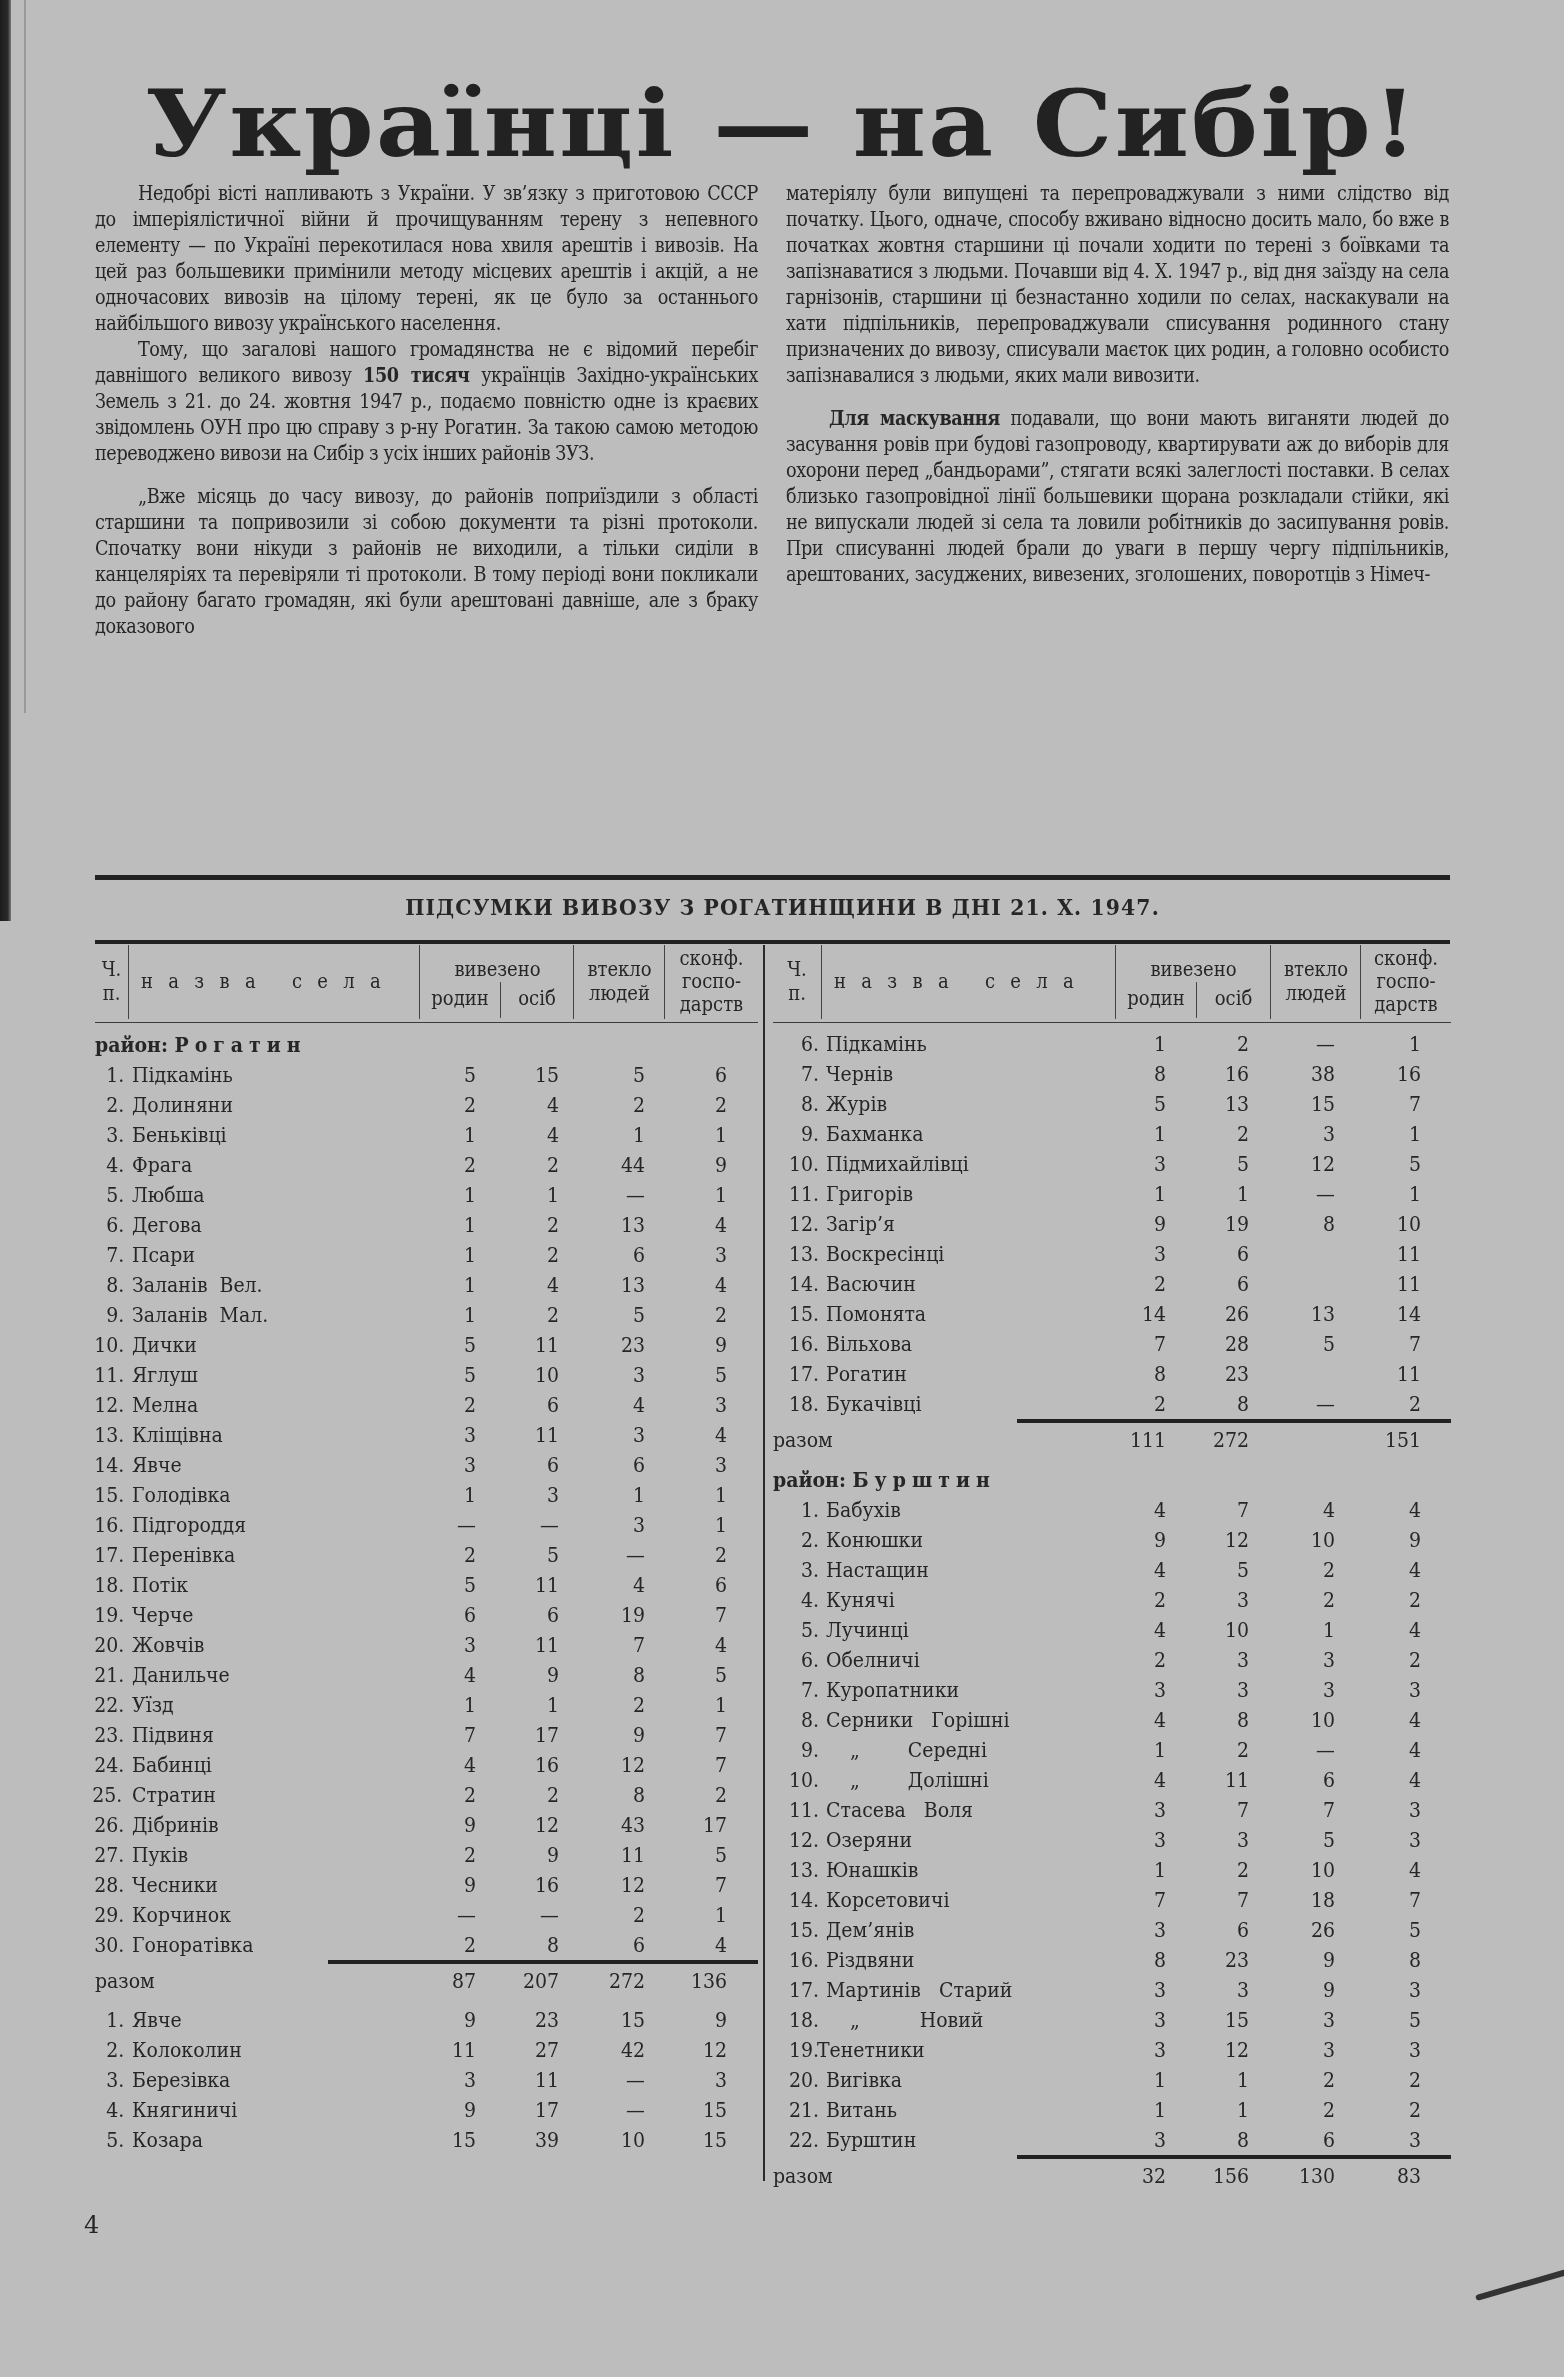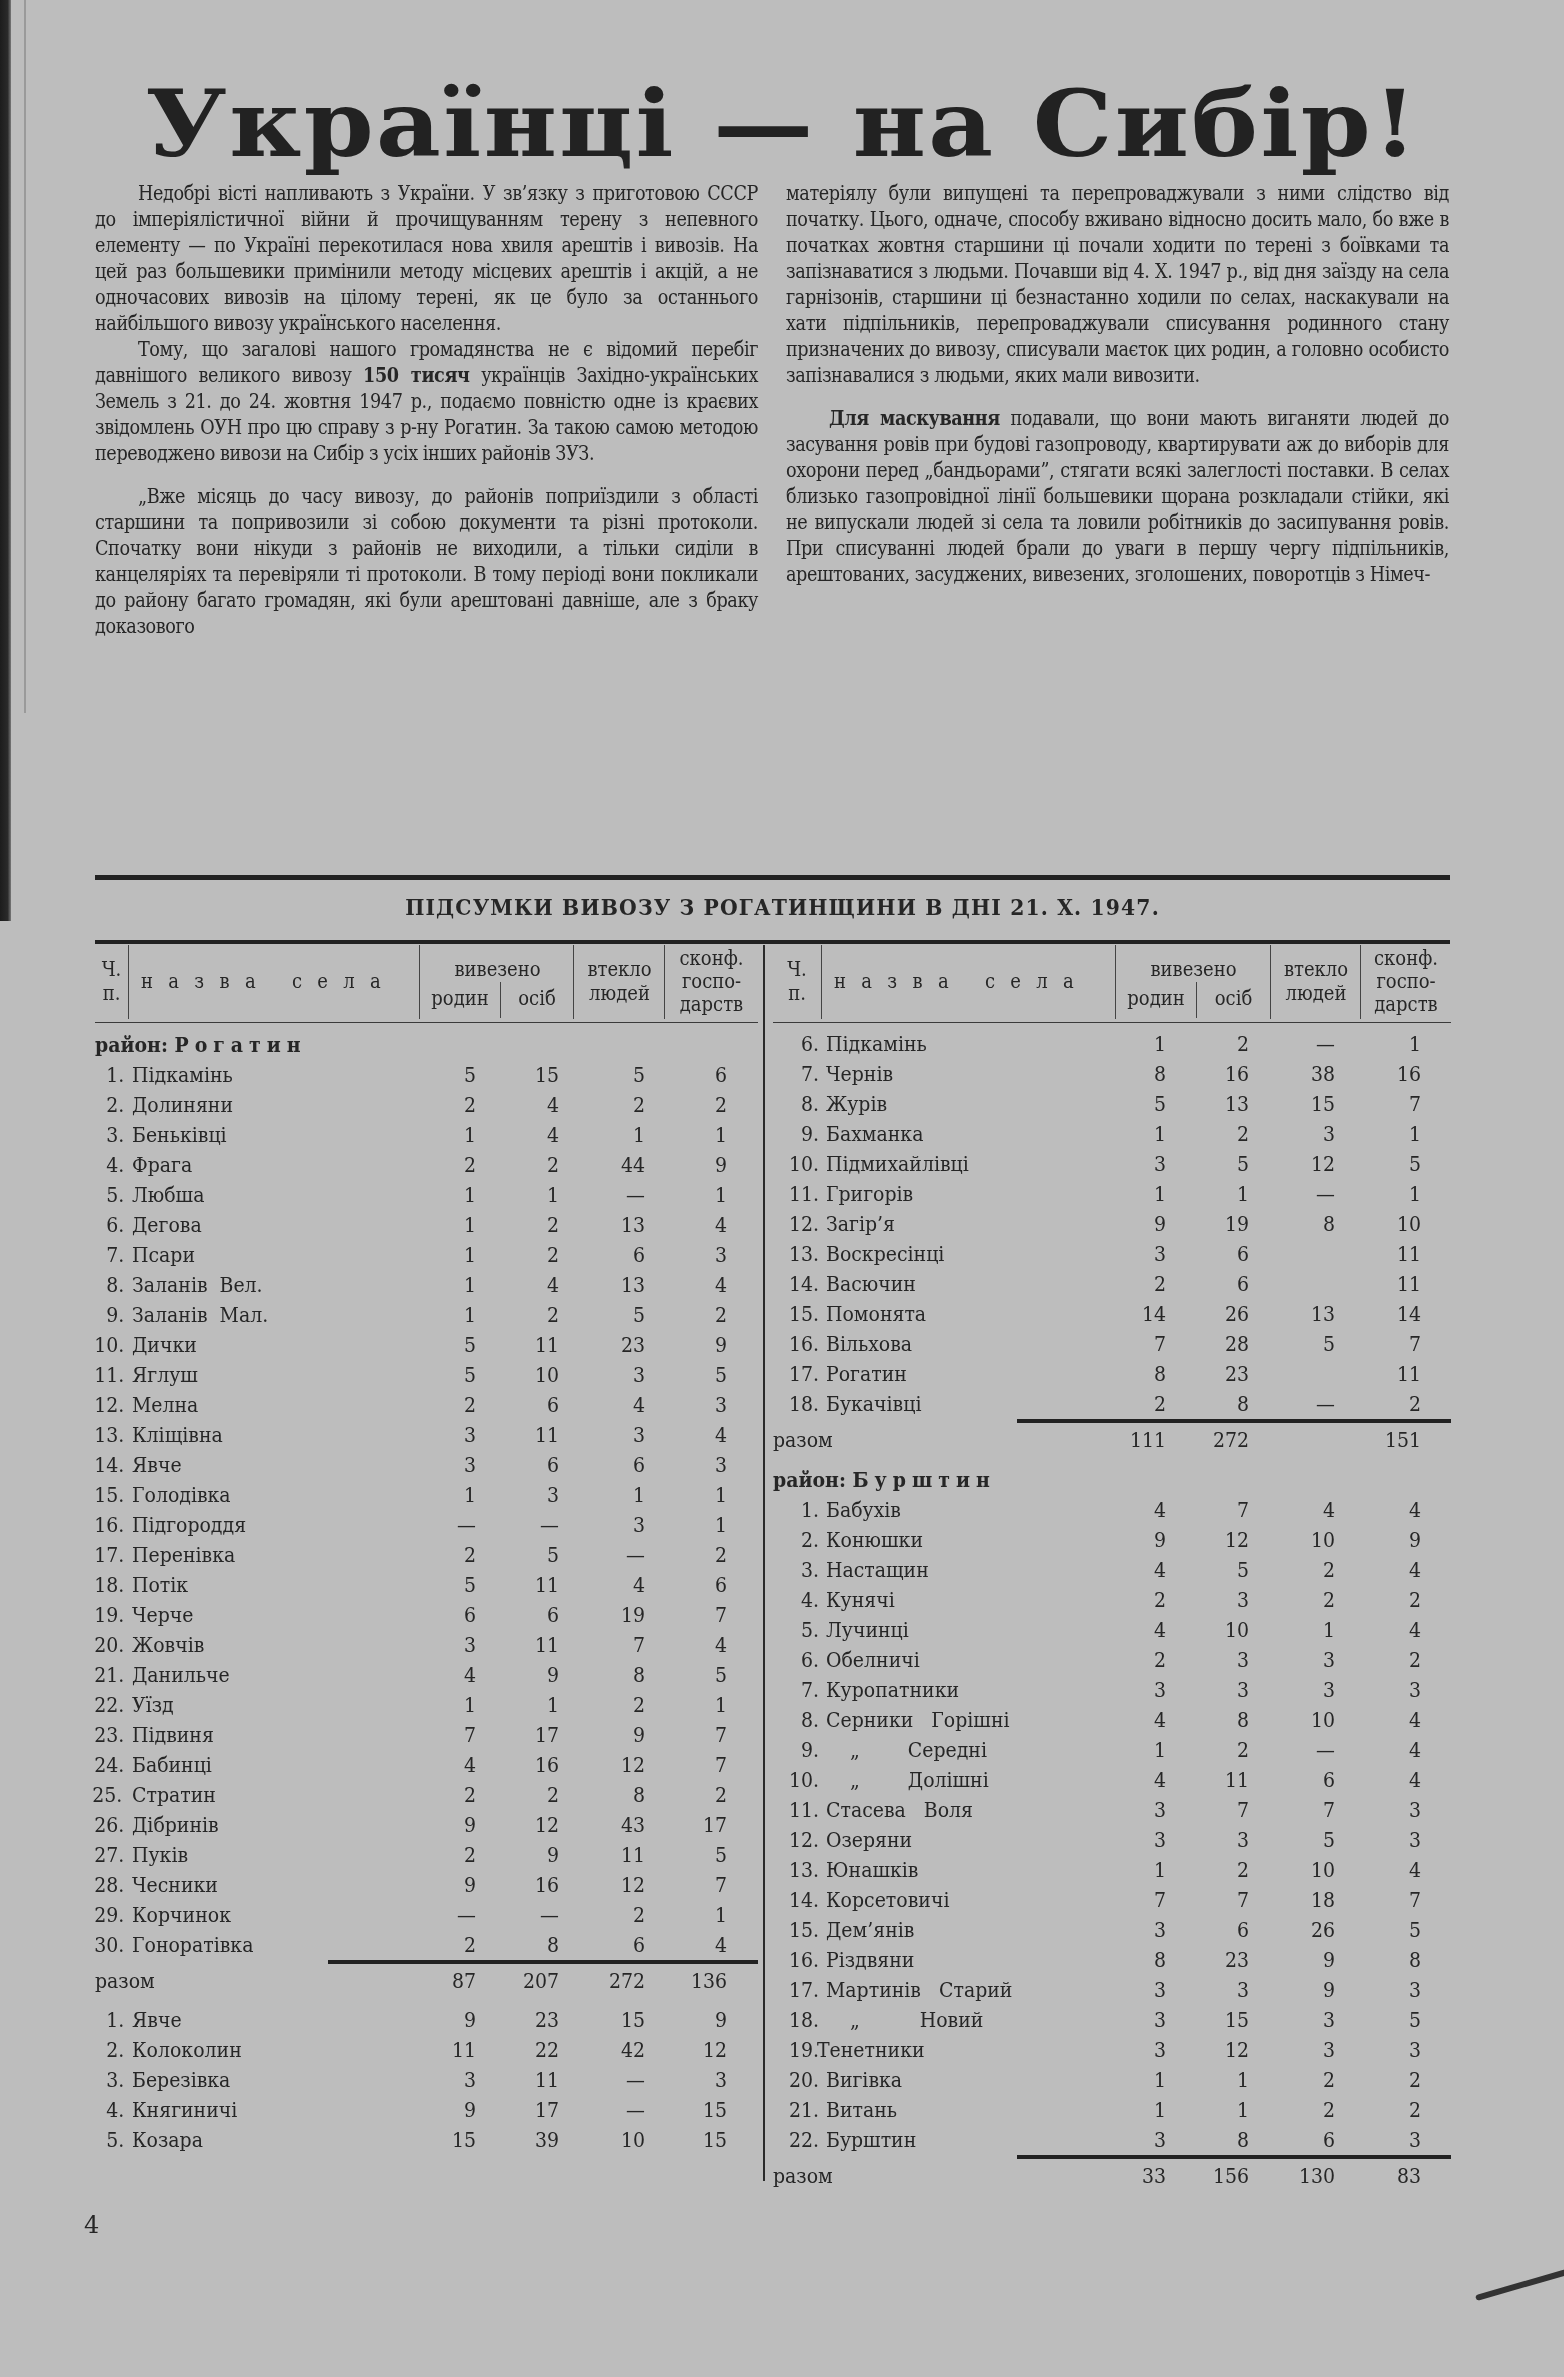--- a/index.html
+++ b/index.html
@@ -374,21 +374,21 @@
         <span class="nm" style="left:37px;white-space:pre">Явче</span>
         <span class="num" style="left:333px">9</span>
         <span class="num" style="left:416px">23</span>
         <span class="num" style="left:502px">15</span>
         <span class="num" style="left:584px">9</span>
       </div>
       <div class="row">
         <span class="nm" style="left:-4.8px;width:34px;text-align:right">2.</span>
         <span class="nm" style="left:37px;white-space:pre">Колоколин</span>
         <span class="num" style="left:333px">11</span>
-        <span class="num" style="left:416px">22</span>
+        <span class="num" style="left:416px">27</span>
         <span class="num" style="left:502px">42</span>
         <span class="num" style="left:584px">12</span>
       </div>
       <div class="row">
         <span class="nm" style="left:-4.8px;width:34px;text-align:right">3.</span>
         <span class="nm" style="left:37px;white-space:pre">Березівка</span>
         <span class="num" style="left:333px">3</span>
         <span class="num" style="left:416px">11</span>
         <span class="num" style="left:502px">—</span>
         <span class="num" style="left:584px">3</span>
@@ -727,21 +727,21 @@
         <span class="num" style="left:345px">3</span>
         <span class="num" style="left:428px">8</span>
         <span class="num" style="left:514px">6</span>
         <span class="num" style="left:600px">3</span>
       </div>
       <div style="position: relative; height: 6px;">
         <div class="total-rule" style="left:244px;width:434px;top:0"></div>
       </div>
       <div class="total">
         <span class="nm">разом</span>
-        <span class="num" style="left:345px">33</span>
+        <span class="num" style="left:345px">32</span>
         <span class="num" style="left:428px">156</span>
         <span class="num" style="left:514px">130</span>
         <span class="num" style="left:600px">83</span>
       </div>
       <div style="height: 8.3px;"></div>
     </div>
   </div>
 
 <div class="page-num">4</div>
 <div class="crack"></div>

